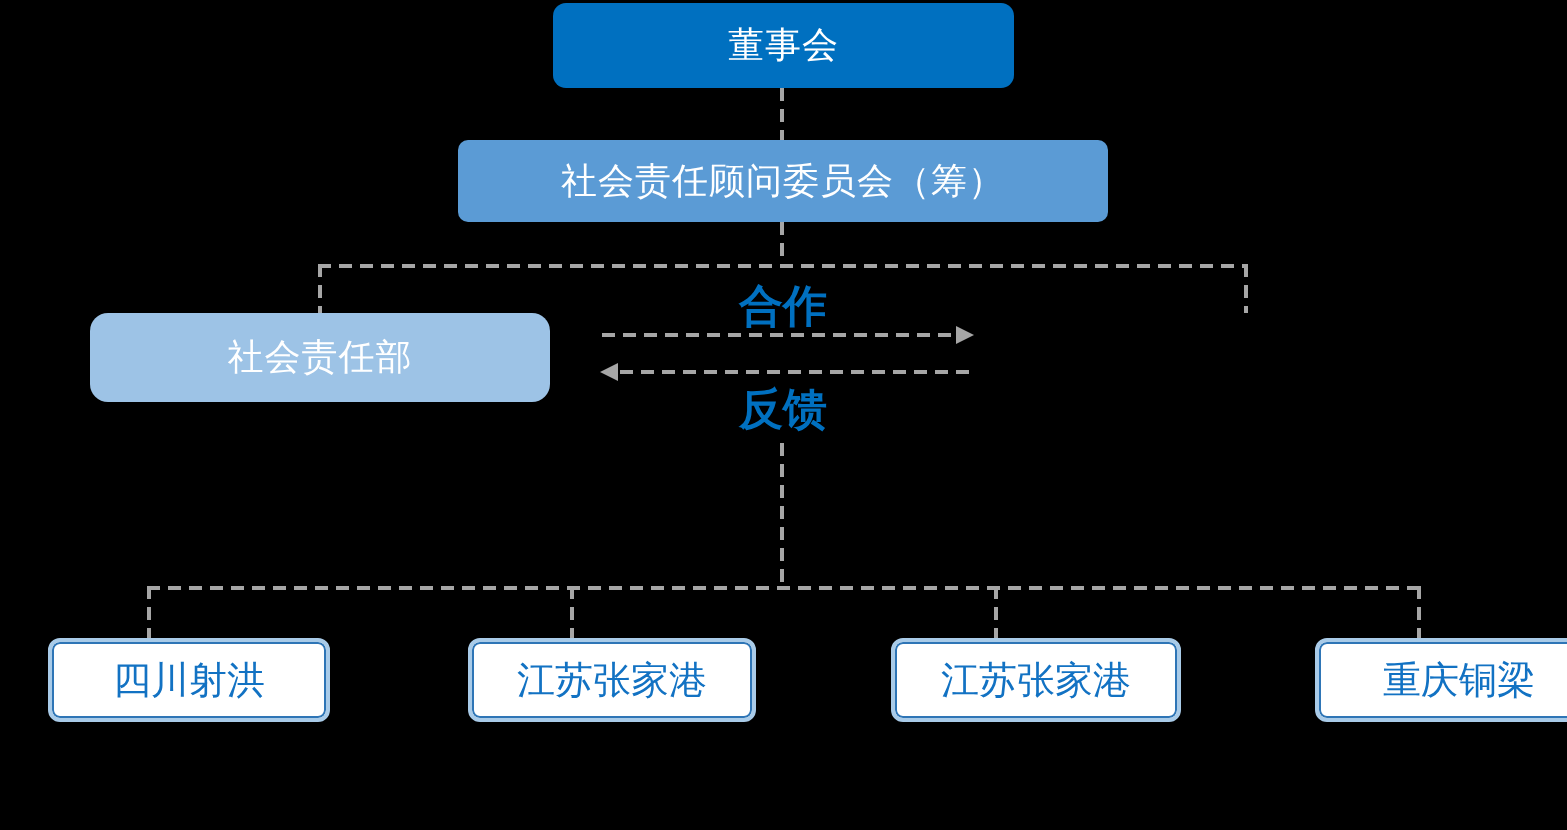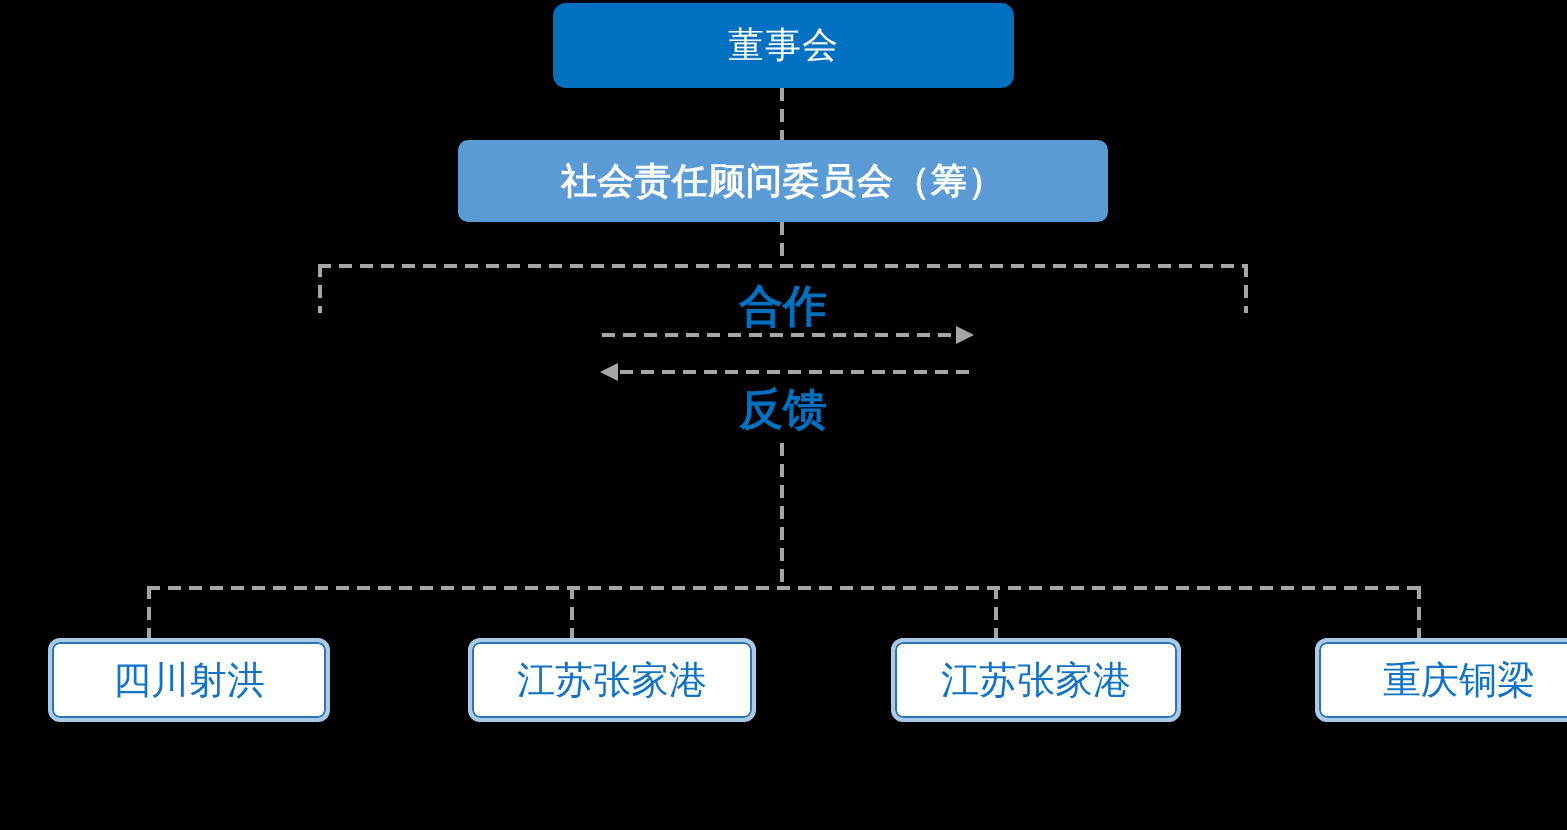--- a/index.html
+++ b/index.html
@@ -10,21 +10,21 @@
     overflow:hidden;
     font-family:"Liberation Sans","DejaVu Sans",sans-serif;
   }
   .node{
     position:absolute;
     display:flex;align-items:center;justify-content:center;
     color:#fff;font-size:36px;letter-spacing:1px;
     text-align:center;
   }
   .node-board{left:553px;top:3px;width:461px;height:85px;background:var(--fill-l1,#0070C0);border-radius:13px;}
-  .node-committee{left:458px;top:140px;width:650px;height:82px;background:var(--fill-l2,#5B9BD5);border-radius:10px;font-weight:bold;}
+  .node-committee{left:458px;top:140px;width:650px;height:82px;background:var(--fill-l2,#5B9BD5);border-radius:10px;}
   .node-csr{left:90px;top:313px;width:460px;height:89px;background:var(--fill-l3,#9DC3E6);border-radius:18px;}
   .node-other{left:1016px;top:313px;width:461px;height:89px;background:var(--fill-l3,#9DC3E6);border-radius:18px;}
   .site{
     position:absolute;top:638px;height:84px;box-sizing:border-box;
     background:var(--site-fill,#fff);
     border:4px solid var(--site-border,#A9CBE8);
     box-shadow:inset 0 0 0 2px var(--site-keyline,#2E75B6);
     border-radius:12px;
     color:var(--site-text,#1272C3);font-size:38px;
     display:flex;align-items:center;justify-content:center;margin-left:40px;
@@ -69,20 +69,21 @@
   <div class="vdash v1"></div>
 
   <div class="node node-committee">社会责任顾问委员会（筹）</div>
 
   <div class="vdash v2"></div>
 
   <div class="hdash b1h"></div>
   <div class="vdash b1sl"></div>
   <div class="vdash b1sr"></div>
 
+  <div class="node node-csr">社会责任部</div>
 
   <div class="edge-label label-coop">合作</div>
   <div class="hdash coop-line"></div>
   <div class="arrowhead coop-head"></div>
 
   <div class="hdash feed-line"></div>
   <div class="arrowhead feed-head"></div>
   <div class="edge-label label-feed">反馈</div>
 
   <div class="vdash v3"></div>

